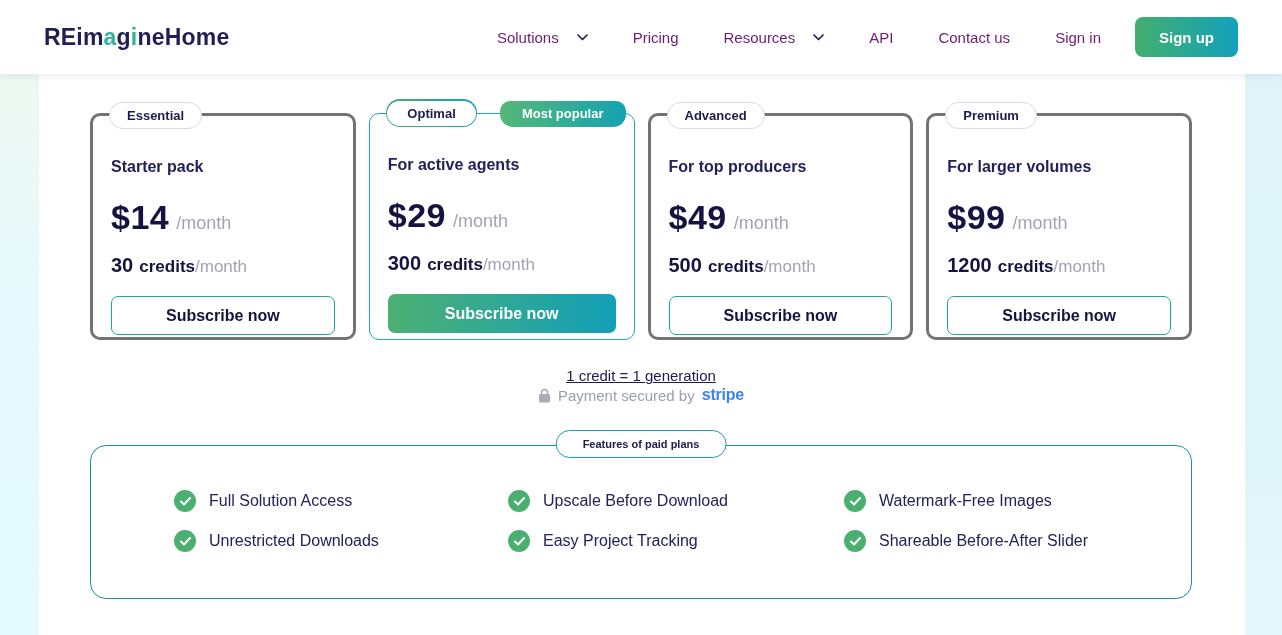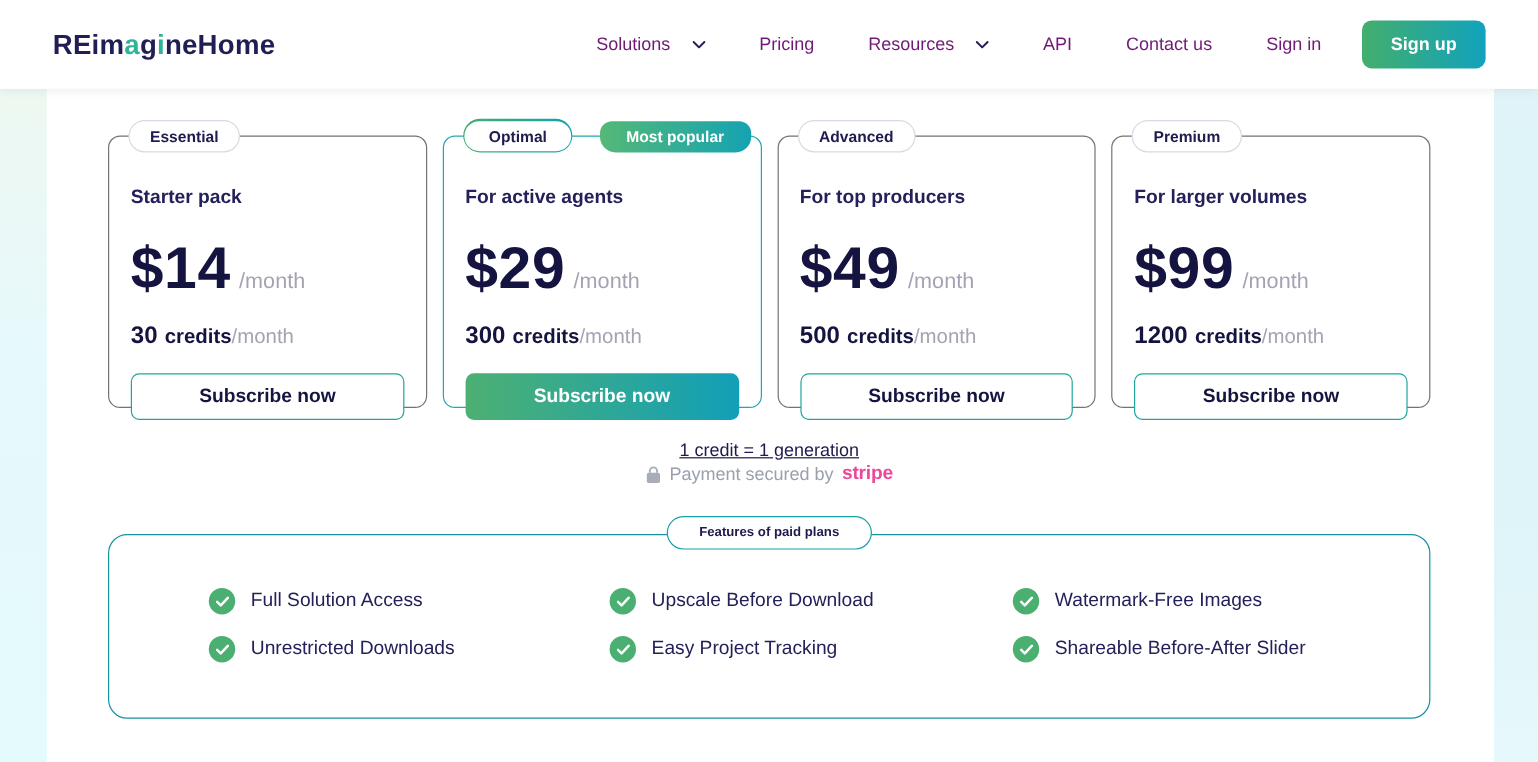--- a/index.html
+++ b/index.html
@@ -46,21 +46,21 @@
   
   .plans {
     position: relative; z-index: 2;
     width: 1102px; margin: 39px auto 0 auto;
     display: flex; gap: 13px;
   }
   .card {
     position: relative;
     width: 266px; height: 227px;
     background: #ffffff;
-    border: 1px solid #737373;
+    border: 3px solid #737373;
     border-radius: 10px;
     padding: 40px 18px 18px 18px;
   }
   .card.highlight { border: 1.6px solid #23a7b4; }
   .plan-badge {
     position: absolute; top: -14px; left: 16px;
     background: #ffffff;
     border: 1px solid #d9d9e3;
     border-radius: 15px;
     padding: 5px 17px;
@@ -81,21 +81,21 @@
   .popular-badge {
     position: absolute; top: -13px; right: 8px;
     background: linear-gradient(90deg, #55b877 0%, #14a3b2 100%);
     color: #ffffff; font-size: 13px; font-weight: 700;
     padding: 5px 22px 6px 22px;
     border-radius: 10px 10px 13px 13px;
     white-space: nowrap;
   }
   .plan-desc { font-size: 16px; font-weight: 700; color: #23215a; margin-top: 2px; }
   .price-row { margin-top: 22px; display: flex; align-items: baseline; gap: 7px; }
-  .price { font-size: 49px; font-weight: 700; color: #151440; letter-spacing: 0.5px; }
+  .price { font-size: 34px; font-weight: 700; color: #151440; letter-spacing: 0.5px; }
   .period { font-size: 18px; color: #a3a3b3; font-weight: 400; }
   .credits-row { margin-top: 17px; display: flex; align-items: baseline; }
   .credits-num { font-size: 20px; font-weight: 700; color: #151440; margin-right: 6px; }
   .credits-word { font-size: 17px; font-weight: 700; color: #151440; }
   .credits-period { font-size: 17px; color: #a3a3b3; }
   .cta-btn {
     display: block; width: 100%; height: 39px;
     margin-top: 19px;
     background: #ffffff;
     border: 1.7px solid #1fa69c;
@@ -114,21 +114,21 @@
     position: relative; z-index: 2;
     text-align: center; margin-top: 27px;
     font-size: 15px; font-weight: 500; color: #1e1b4e; text-decoration: underline;
   }
   .payment-note {
     position: relative; z-index: 2;
     margin-top: 2px;
     display: flex; align-items: center; justify-content: center; gap: 7px;
     font-size: 15px; color: #9ba0ad;
   }
-  .stripe { color: #ec4899; font-weight: 700; font-size: 16px; letter-spacing: -0.2px; }
+  .stripe { color: #3b82f6; font-weight: 700; font-size: 16px; letter-spacing: -0.2px; }
   .lock-icon { width: 13px; height: 15px; }
 
   
   .features-box {
     position: relative; z-index: 2;
     width: 1102px; height: 154px;
     margin: 41px auto 0 auto;
     border: 1.6px solid #1792a3;
     border-radius: 16px;
     background: #ffffff;

